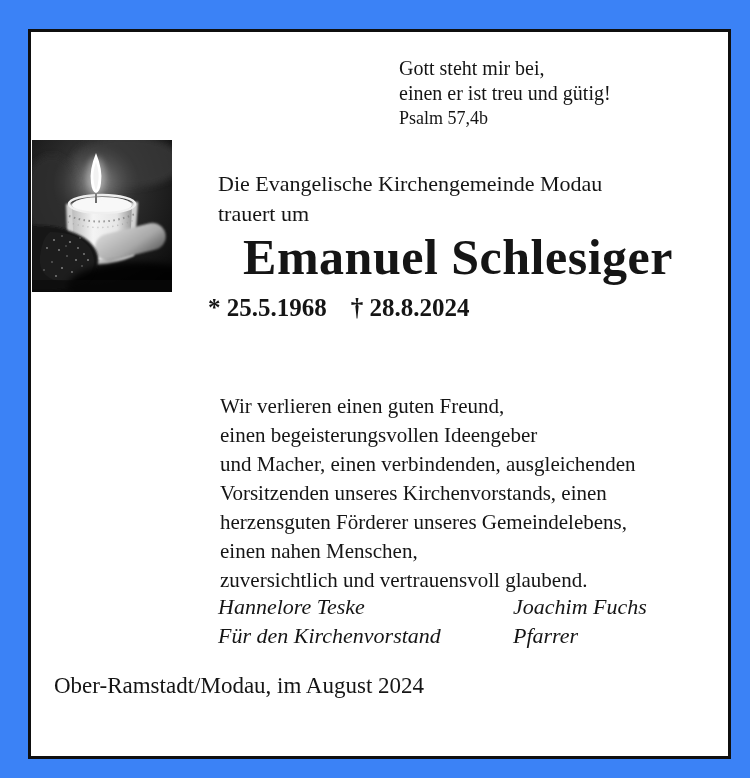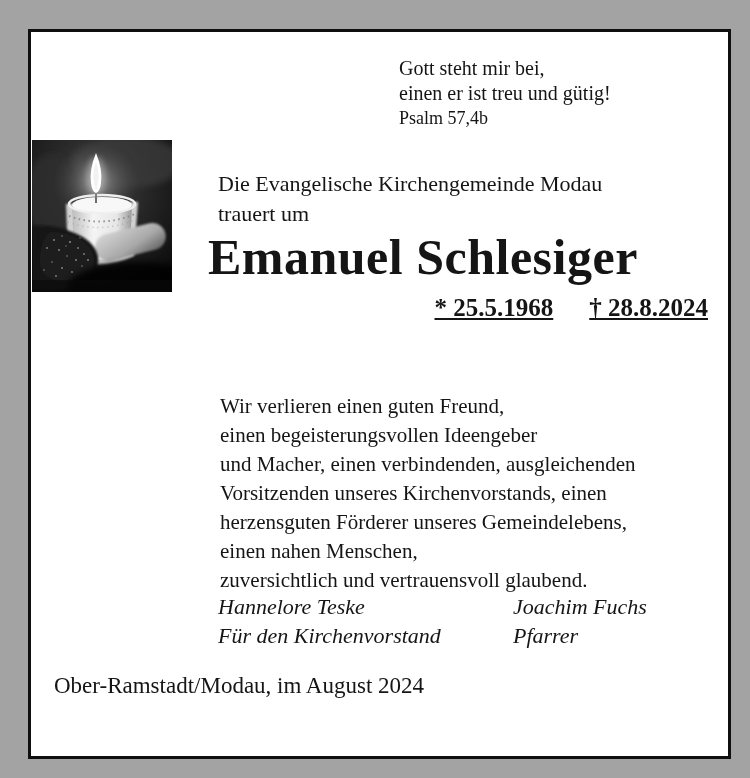--- a/index.html
+++ b/index.html
@@ -1,20 +1,20 @@
 <!DOCTYPE html>
 <html><head>
 <meta charset="utf-8">
 <style>
   html, body { margin: 0; padding: 0; background: #ffffff; }
   .canvas {
     position: relative;
     width: 750px;
     height: 778px;
-    background: #a3a3a3;
+    background: #3b82f6;
     font-family: "Liberation Serif", "DejaVu Serif", serif;
     color: #151515;
     overflow: hidden;
   }
   .frame {
     position: absolute;
     left: 28px; top: 29px;
     width: 703px; height: 730px;
     border: 3px solid #0f0f0f;
     box-sizing: border-box;
@@ -41,36 +41,36 @@
     position: absolute;
     left: 218px; top: 169px;
     font-size: 22px;
     line-height: 30px;
     white-space: nowrap;
   }
   .deceased-name {
     position: absolute;
     left: 208px; top: 228px;
     width: 500px;
+    text-align: center;
     font-size: 50px;
     font-weight: 700;
     letter-spacing: 0.5px;
     white-space: nowrap;
   }
   .dates {
     position: absolute;
     left: 208px; top: 294px;
     width: 500px;
     display: flex;
-    justify-content: flex-end;
-    gap: 36px;
+    justify-content: flex-start;
+    gap: 24px;
     font-size: 25px;
     font-weight: 700;
     white-space: nowrap;
-    text-decoration: underline;
   }
   .tribute {
     position: absolute;
     left: 220px; top: 367px;
     font-size: 21px;
     line-height: 29px;
     white-space: nowrap;
     margin-top: 25px;
   }
   .signature {

